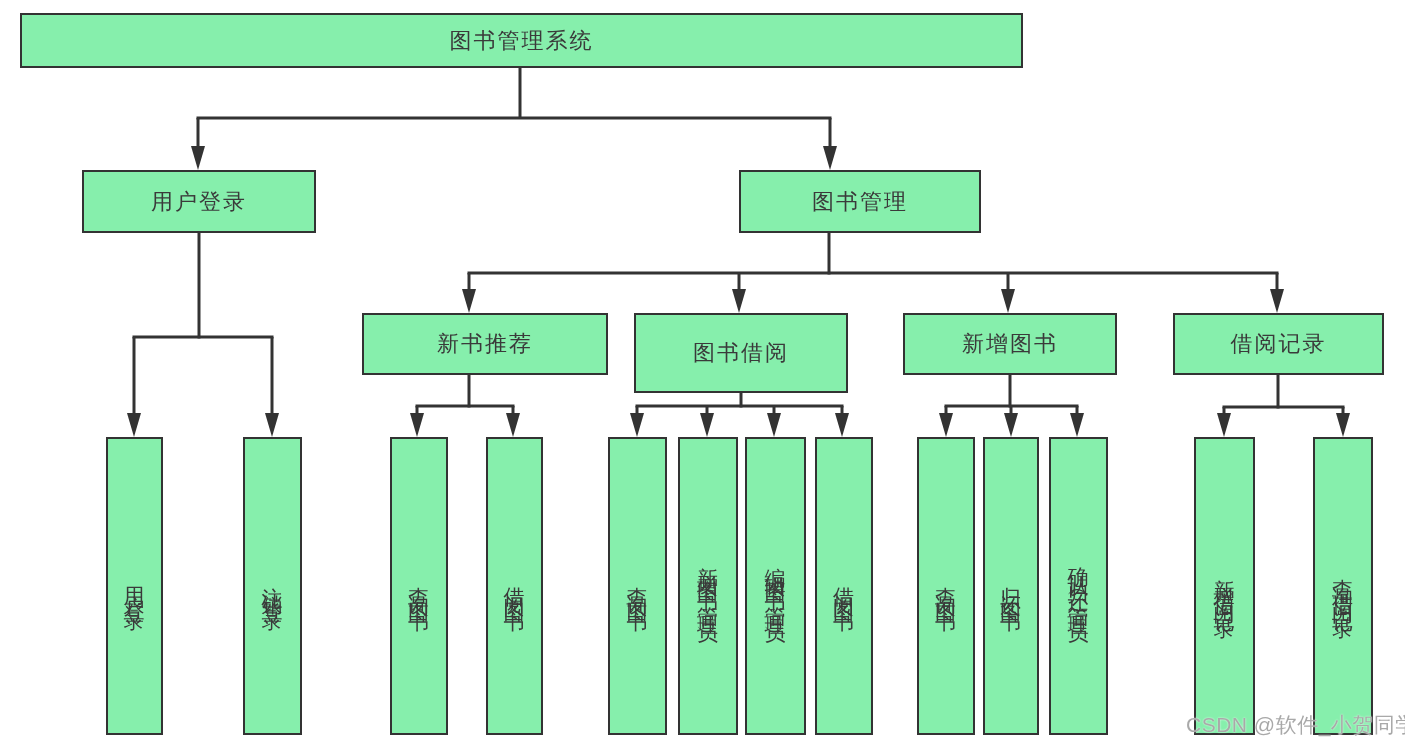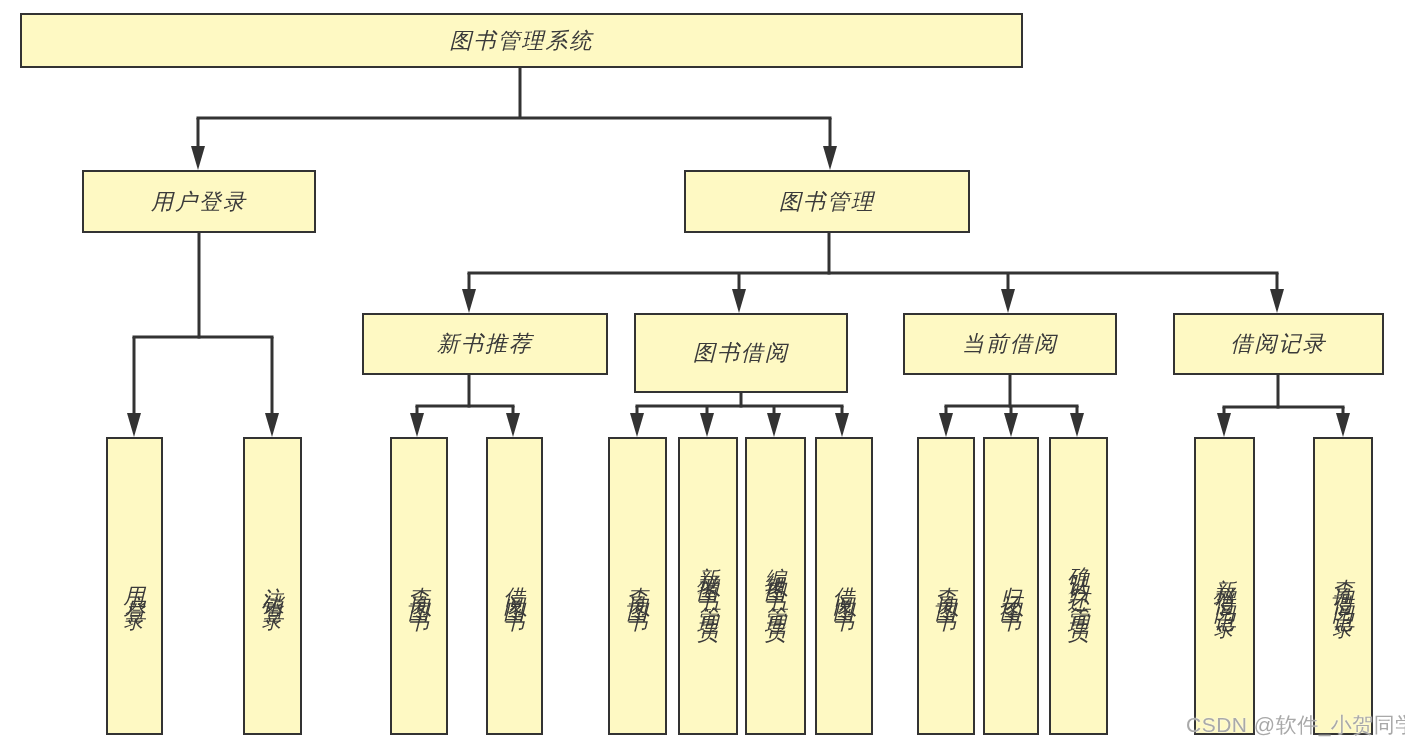--- a/index.html
+++ b/index.html
@@ -17,26 +17,25 @@
   }
   #wires {
     position: absolute;
     left: 0; top: 0;
     width: 1405px; height: 747px;
   }
   .node {
     position: absolute;
     box-sizing: border-box;
     border: 2.5px solid #333333;
-    background: #fef9c3;
+    background: #86efac;
     display: flex;
     align-items: center;
     justify-content: center;
     color: #3a3a3a;
-    font-style: italic;
   }
   .hbox span {
     font-size: 22px;
     letter-spacing: 2px;
     white-space: nowrap;
     color: #3a3a3a;
   }
   .vbox span {
     writing-mode: vertical-rl;
     text-orientation: mixed;
@@ -127,32 +126,32 @@
     <polygon points="1336,413 1350,413 1343,437"></polygon>
   </svg>
 
   <div class="node hbox" style="left:20px;top:13px;width:1003px;height:55px">
     <span>图书管理系统</span>
   </div>
 
   <div class="node hbox" style="left:82px;top:170px;width:234px;height:63px">
     <span>用户登录</span>
   </div>
-  <div class="node hbox" style="left:684px;top:170px;width:286px;height:63px">
+  <div class="node hbox" style="left:739px;top:170px;width:242px;height:63px">
     <span>图书管理</span>
   </div>
 
   <div class="node hbox" style="left:362px;top:313px;width:246px;height:62px">
     <span>新书推荐</span>
   </div>
   <div class="node hbox" style="left:634px;top:313px;width:214px;height:80px">
     <span>图书借阅</span>
   </div>
   <div class="node hbox" style="left:903px;top:313px;width:214px;height:62px">
-    <span>当前借阅</span>
+    <span>新增图书</span>
   </div>
   <div class="node hbox" style="left:1173px;top:313px;width:211px;height:62px">
     <span>借阅记录</span>
   </div>
 
   <div class="node vbox" style="left:106px;top:437px;width:57px;height:298px">
     <span>用户登录</span>
   </div>
   <div class="node vbox" style="left:243px;top:437px;width:59px;height:298px">
     <span>注销登录</span>

